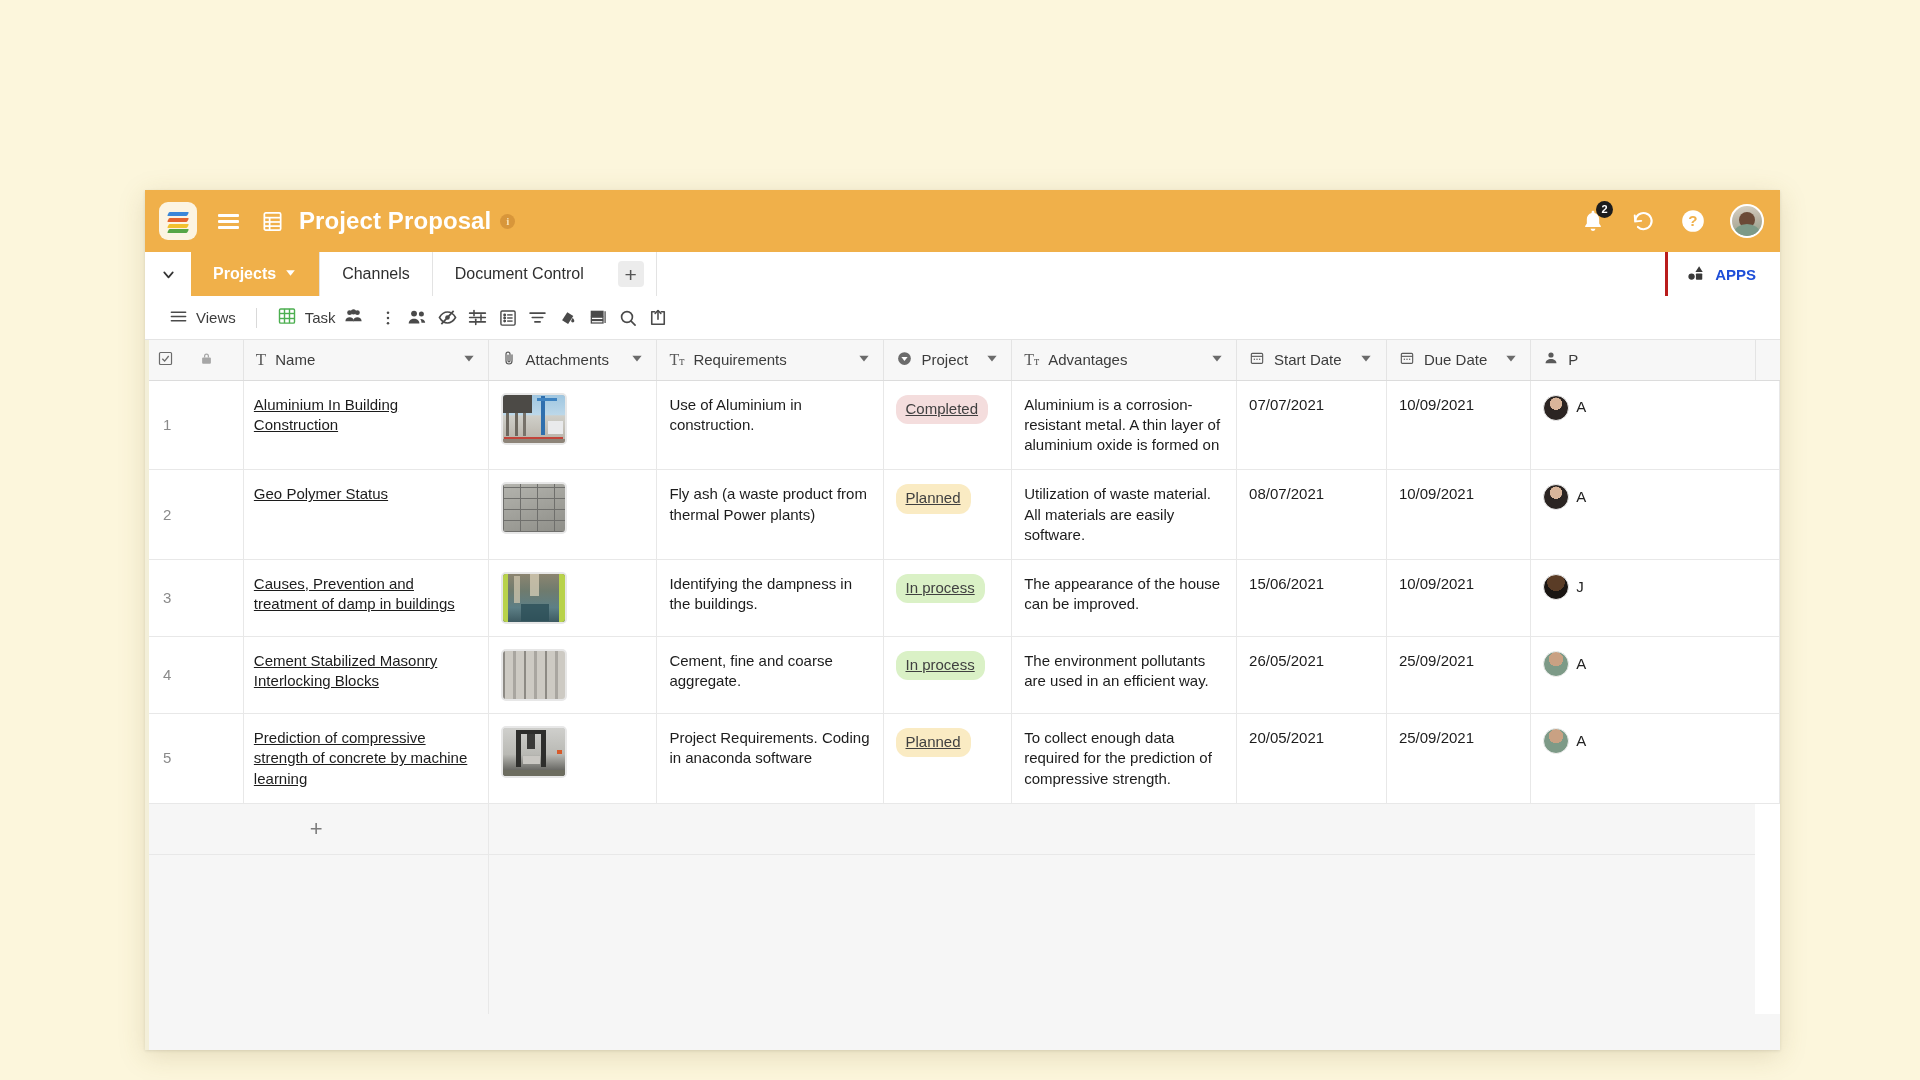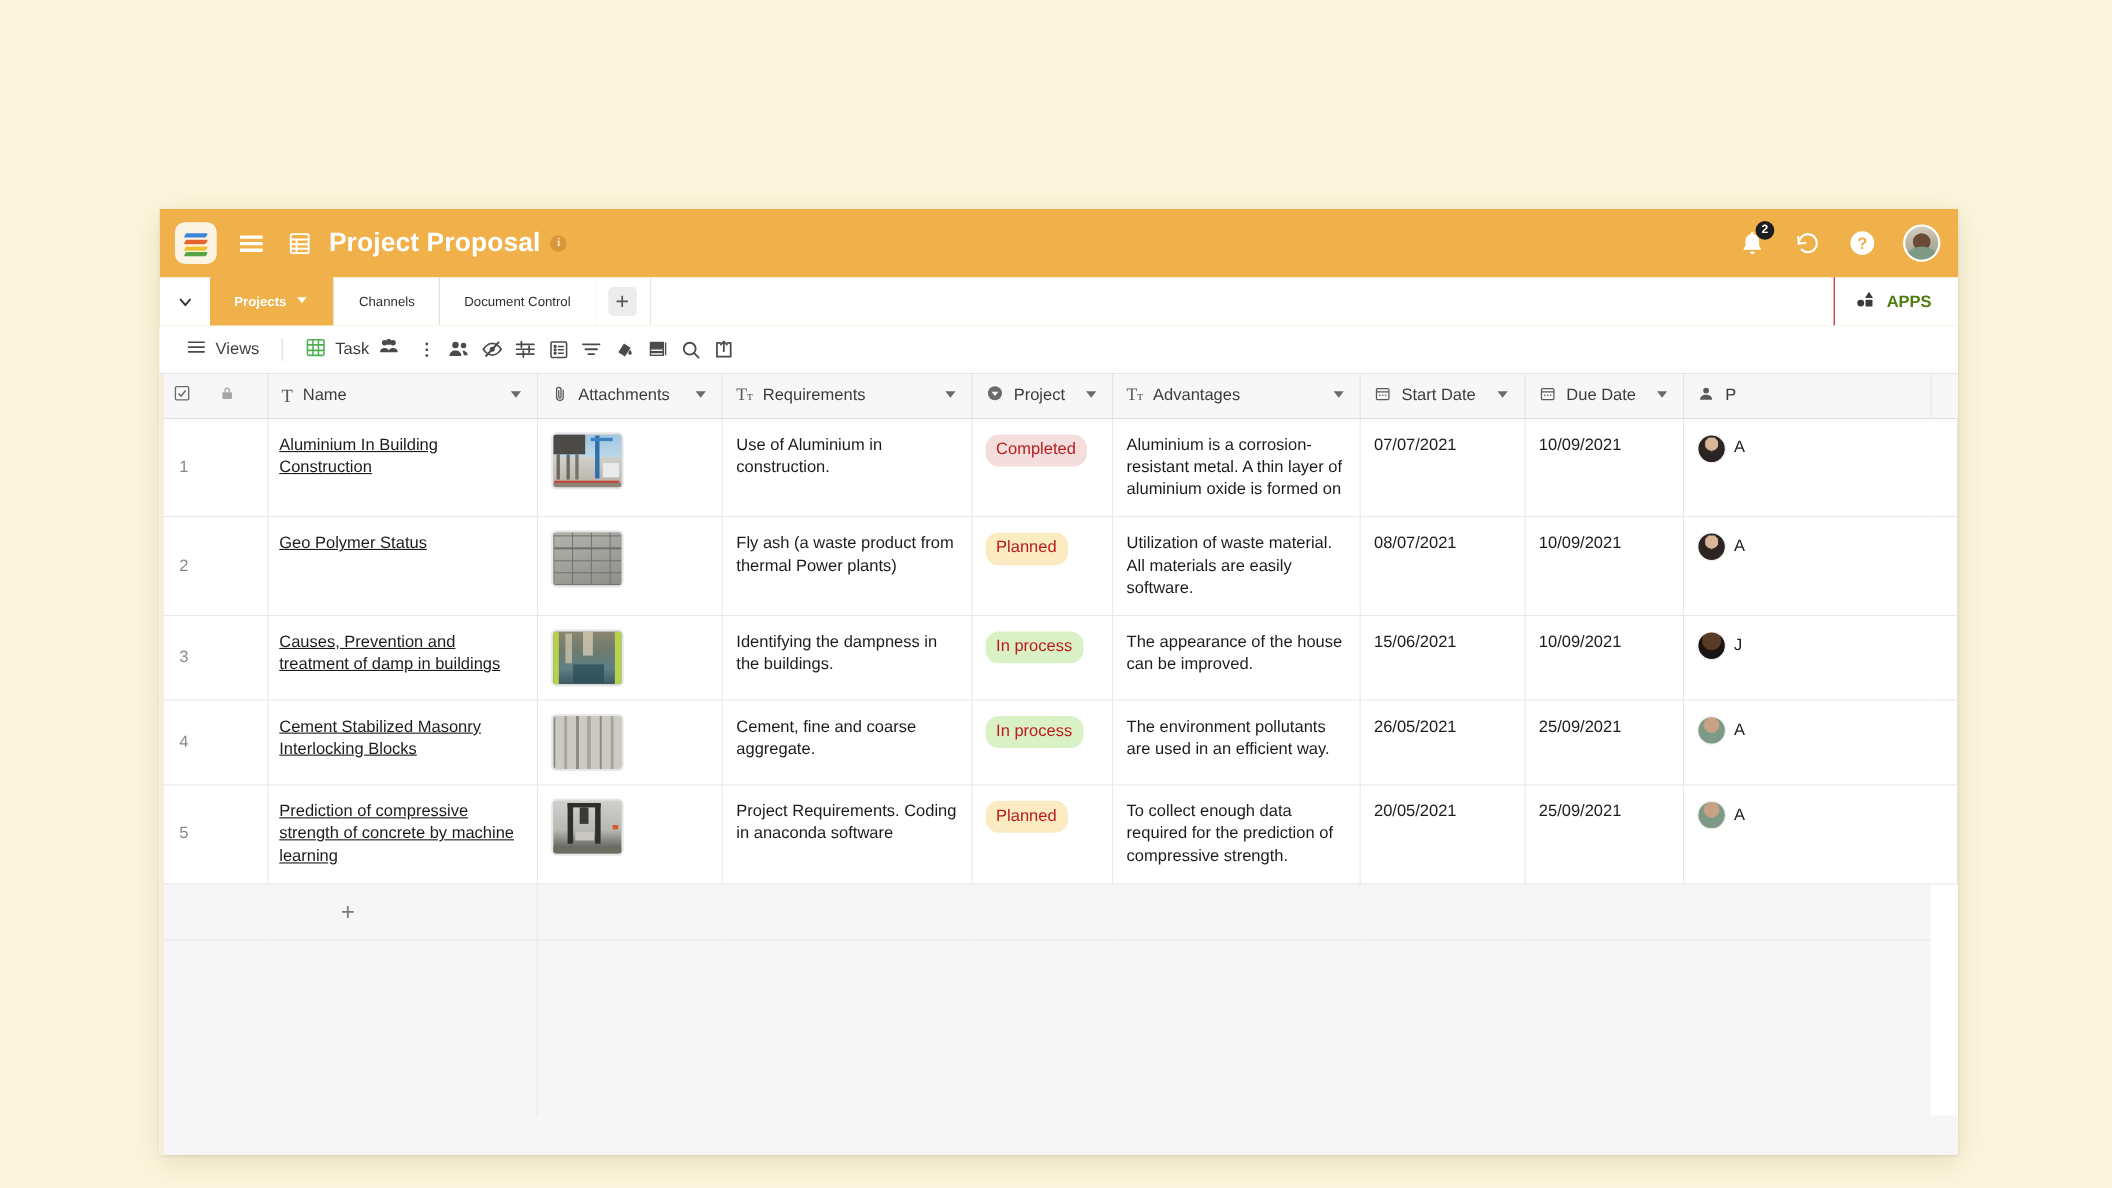--- a/index.html
+++ b/index.html
@@ -97,41 +97,41 @@
     display: flex; align-items: stretch;
   }
   .tab-caret {
     width: 46px; background: #fff;
     display: flex; align-items: center; justify-content: center;
     cursor: pointer;
   }
   .tab {
     display: flex; align-items: center; gap: 8px;
     padding: 0 22px; background: #fff; color: #2f2f2f;
-    font-size: 12px; border-left: 1px solid #e3e3e3;
+    font-size: 16px; border-left: 1px solid #e3e3e3;
     white-space: nowrap; cursor: pointer;
   }
   .tab.active {
     background: #F0B04A; color: #ffffff; font-weight: bold;
     border-left: none;
   }
   .tab-add {
     background: #fff; display: flex; align-items: center;
     padding: 0 12px; cursor: pointer;
   }
   .tab-add span {
     display: flex; align-items: center; justify-content: center;
     width: 26px; height: 26px; border-radius: 4px;
     background: #ececec; color: #555; font-size: 21px; line-height: 1;
   }
   .tabbar-fill { flex: 1 1 auto; background: #fff; border-left: 1px solid #e3e3e3; }
   .apps-btn {
     background: #fff; display: flex; align-items: center; gap: 8px;
-    padding: 0 24px 0 20px; border-left: 1px solid #b91c1c;
-    font-size: 15px; font-weight: bold; color: #4d7c0f; cursor: pointer;
+    padding: 0 24px 0 20px; border-left: 3px solid #b91c1c;
+    font-size: 15px; font-weight: bold; color: #1d4ed8; cursor: pointer;
   }
 
   
   .toolbar {
     height: 44px; flex: 0 0 44px;
     background: #fff; border-bottom: 1px solid #e4e4e4;
     display: flex; align-items: center; padding: 0 14px; gap: 0;
   }
   .tb-item {
     display: flex; align-items: center; gap: 8px;
@@ -171,21 +171,21 @@
   td.attach { padding: 12px; }
   .thumb {
     width: 66px; height: 52px; border-radius: 5px;
     border: 2px solid #e7e7e7; overflow: hidden; position: relative;
     background: #bfbfbf;
   }
   .thumb > * { position: absolute; }
 
   .badge-pill {
     display: inline-block; padding: 4px 10px 5px; border-radius: 12px;
-    font-size: 15px; color: #b91c1c; white-space: nowrap;
+    font-size: 15px; color: #404040; white-space: nowrap; text-decoration: underline;
   }
 
   .person-cell { display: flex; align-items: center; gap: 7px; }
   .p-ava { width: 26px; height: 26px; border-radius: 50%; flex: 0 0 auto;
            overflow: hidden; position: relative; border: 1px solid #efefef; }
   .p-name { font-size: 15px; color: #222; }
 
   .addrow-cell {
     height: 44px; background: #F6F6F6; border-right: 1px solid #e8e8e8;
     border-bottom: 1px solid #e8e8e8; text-align: center; vertical-align: middle;

